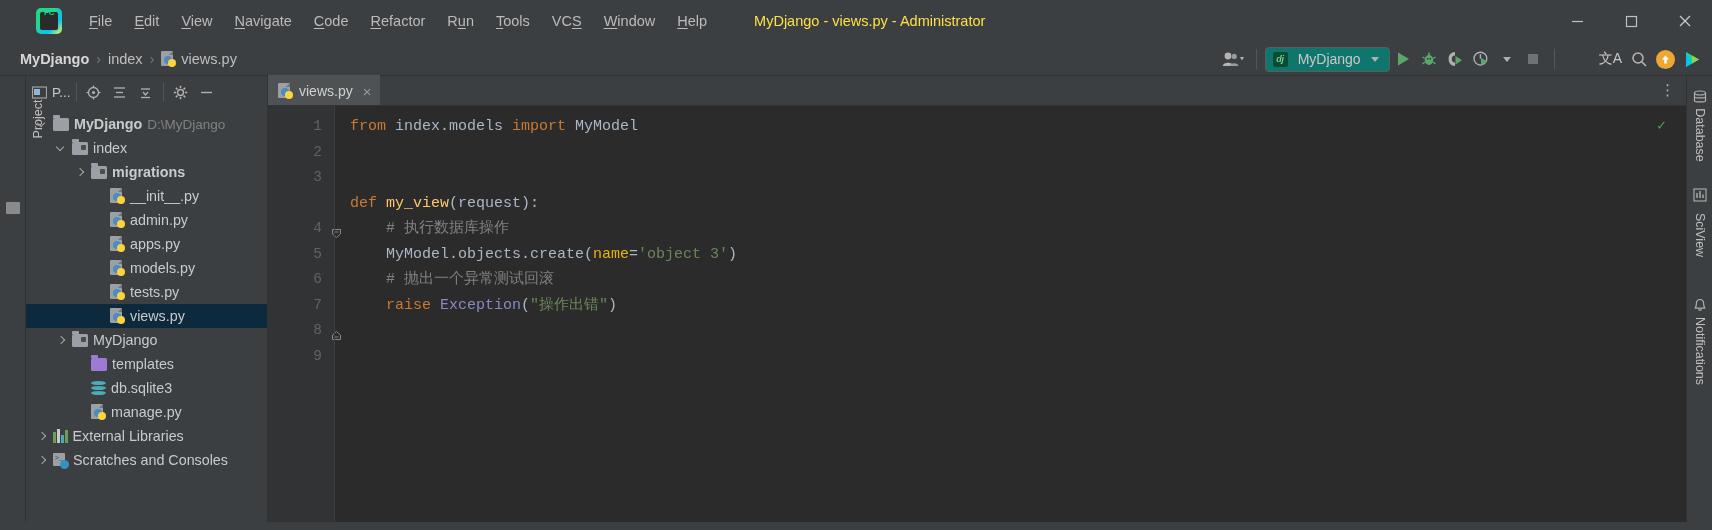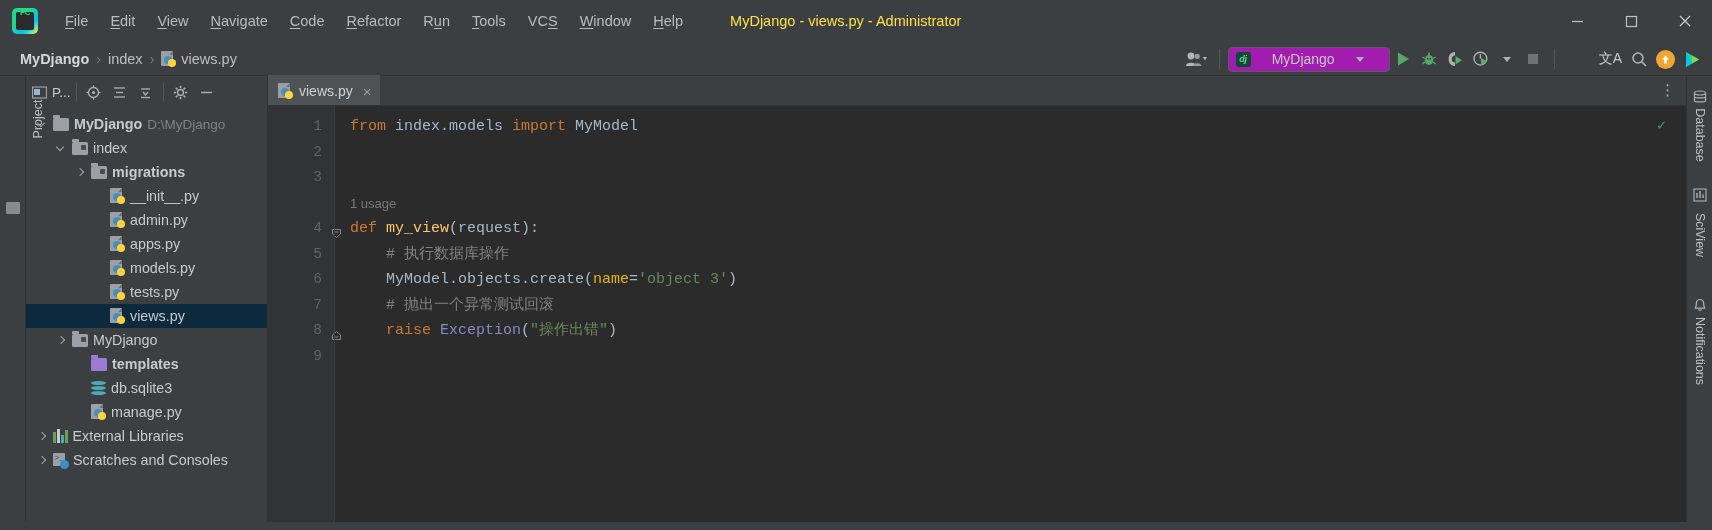--- a/index.html
+++ b/index.html
@@ -10,21 +10,21 @@
     overflow: hidden;
   }
   .app { position: relative; width: 1712px; height: 530px; background: #3c3f41; }
 
   
   .titlebar {
     height: 42px; background: #3c3f41;
     display: flex; align-items: center; position: relative;
   }
   .pc-logo {
-    width: 26px; height: 26px; margin-left: 12px; margin-right: 16px;
+    width: 26px; height: 26px; margin-left: 36px; margin-right: 16px;
     border-radius: 5px; position: relative; flex: none;
     background: linear-gradient(135deg,#21d789 0%,#21d789 35%,#07c3f2 70%,#fcf84a 100%);
     display:flex;justify-content:center;
   }
   .pc-logo::after {
     content:""; position:absolute; left:4px; top:4px; right:4px; bottom:4px;
     background:#2b2b2b; border-radius:2px;
   }
   .pc-logo span {
     position:relative; z-index:2; color:#21d789; font-size:8px; font-weight:bold;
@@ -79,23 +79,23 @@
   .toolbar-right {
     position: absolute; right: 6px; top: 0; height: 34px;
     display: flex; align-items: center; gap: 0;
   }
   .tb-btn {
     height: 26px; min-width: 26px; display: flex; align-items: center;
     justify-content: center; color: #b4b4b4; padding: 0 4px;
   }
   .tb-sep { width: 1px; height: 20px; background: #555; margin: 0 8px; }
   .runconfig {
-    height: 25px; display: flex; align-items: center; gap: 21px;
-    border: 1px solid #5a5d5e; border-radius: 4px; padding: 0 25px 0 7px;
-    color: #c8c8c8; font-size: 14px; background: #a21caf;
+    height: 25px; display: flex; align-items: center; gap: 10px;
+    border: 1px solid #5a5d5e; border-radius: 4px; padding: 0 10px 0 7px;
+    color: #c8c8c8; font-size: 14px; background: #0f766e;
   }
   .dj-icon {
     width: 15px; height: 15px; background: #0c4b33; border-radius: 2px;
     color: #6fcf97; font-size: 9px; font-weight: bold; font-style: italic;
     display: flex; align-items: center; justify-content: center;
   }
   .caret { width:0;height:0;border-left:4px solid transparent;border-right:4px solid transparent;border-top:5px solid #b0b0b0; }
   .update-circle {
     width: 19px; height: 19px; border-radius: 50%; background: #f0a732;
     display: flex; align-items: center; justify-content: center;
@@ -519,21 +519,21 @@
               <span class="snake1"></span>
               <span class="snake2"></span>
             </span>
             <span class="tree-label">views.py</span>
           </div>
           <div class="tree-row" style="padding-left: 29px;">
             <span class="arrow right"></span>
             <span class="folder module"></span>
             <span class="tree-label">MyDjango</span>
           </div>
-          <div class="tree-row" style="padding-left: 48px; font-weight: bold;">
+          <div class="tree-row" style="padding-left: 48px;">
             <span class="spacer"></span>
             <span class="folder purple"></span>
             <span class="tree-label">templates</span>
           </div>
           <div class="tree-row" style="padding-left: 48px;">
             <span class="spacer"></span>
             <span class="db-icon">
               <i style="top:0"></i>
               <i style="top:5px"></i>
               <i style="top:10px"></i>
@@ -615,21 +615,20 @@
         </div>
 
         <div class="code">
           <div class="editor-vline"></div>
 
           <div class="line"><span class="kw">from</span><span class="ident"> index.models </span><span class="kw">import</span><span class="ident"> MyModel</span></div>
 
           <div class="line"></div>
           <div class="line"></div>
 
-          <div class="line hint">1 usage</div>
 
           <div class="line"><span class="kw">def</span><span class="fn"> my_view</span><span class="punct">(request):</span></div>
 
           <div class="line"><span class="cmt">    # 执行数据库操作</span></div>
 
           <div class="line"><span class="ident">    MyModel.objects.create(</span><span class="kwarg">name</span><span class="punct">=</span><span class="str">'object 3'</span><span class="punct">)</span></div>
 
           <div class="line"><span class="cmt">    # 抛出一个异常测试回滚</span></div>
 
           <div class="line"><span class="kw">    raise</span><span class="exc"> Exception</span><span class="punct">(</span><span class="str">"操作出错"</span><span class="punct">)</span></div>

